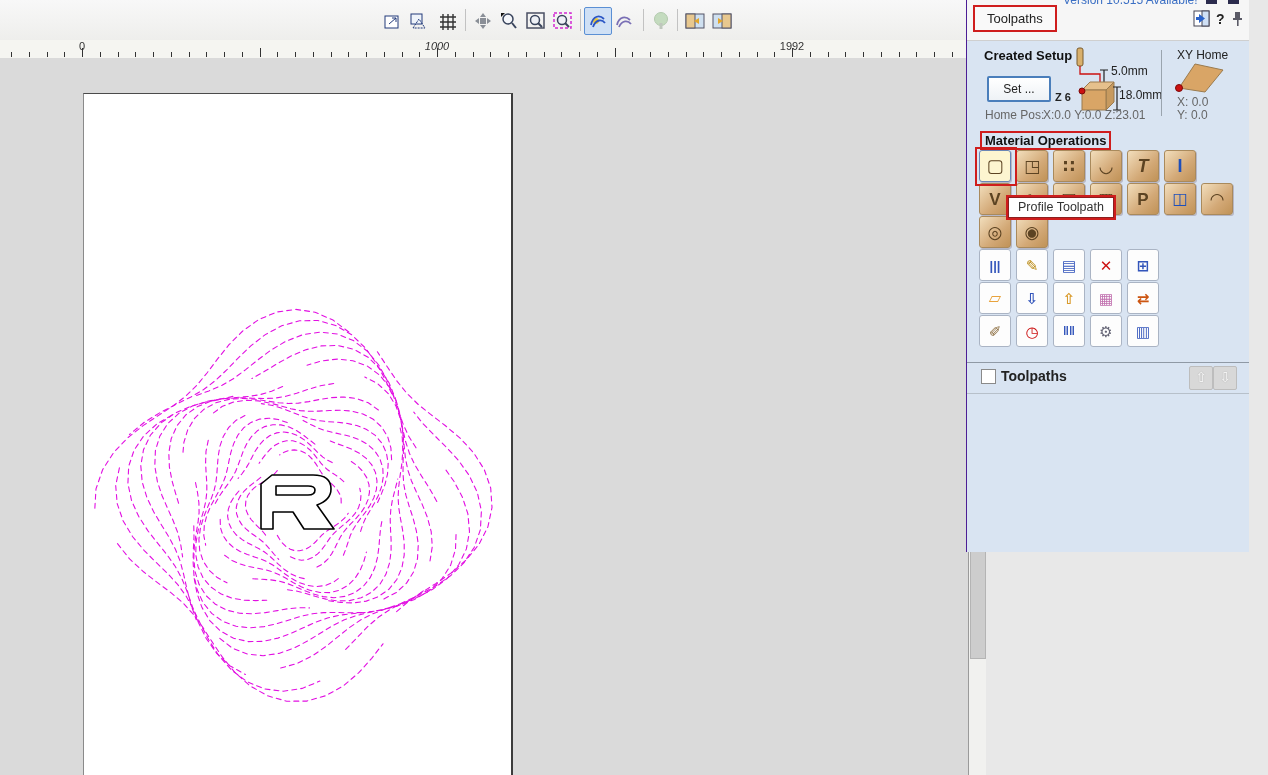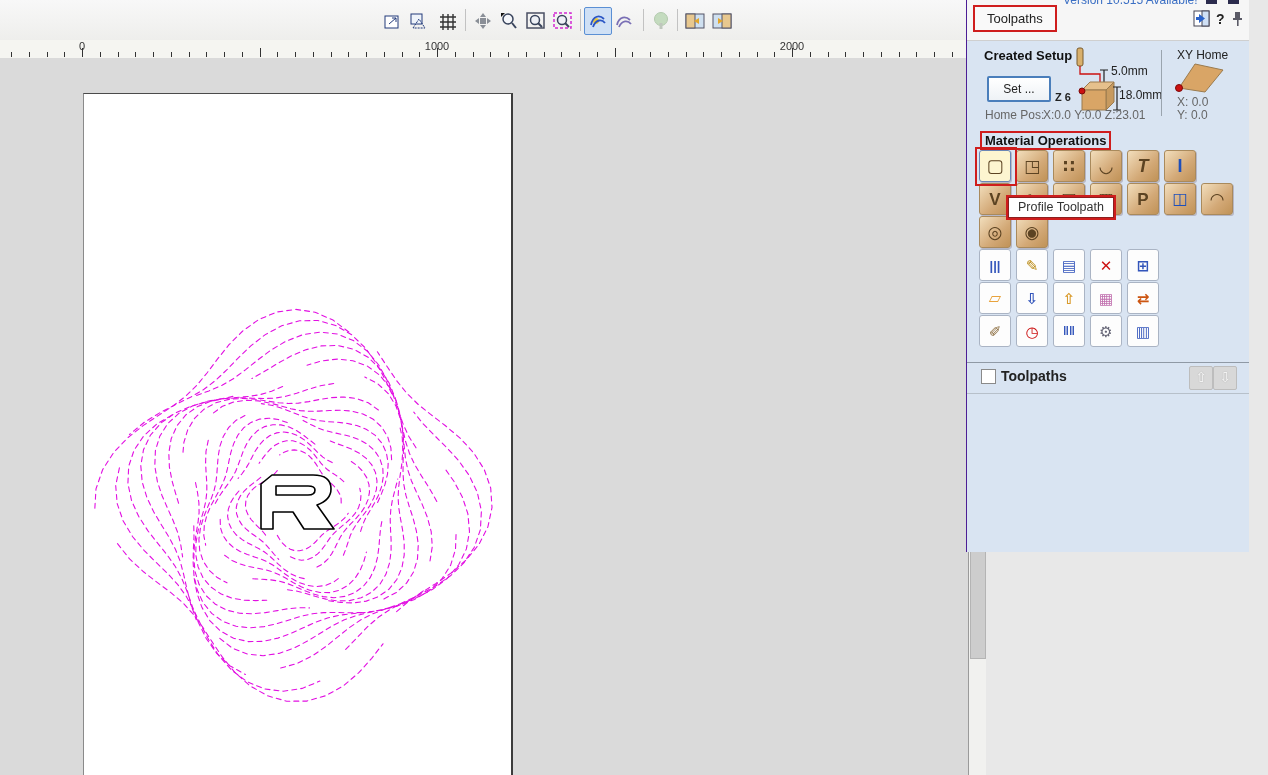--- a/index.html
+++ b/index.html
@@ -212,22 +212,22 @@
       <div class="tick" style="left: 827.5px;"></div>
       <div class="tick" style="left: 845.25px;"></div>
       <div class="tick" style="left: 863px;"></div>
       <div class="tick" style="left: 880.75px;"></div>
       <div class="tick" style="left: 898.5px;"></div>
       <div class="tick" style="left: 916.25px;"></div>
       <div class="tick" style="left: 934px;"></div>
       <div class="tick" style="left: 951.75px;"></div>
     </div>
   <span class="rlabel" style="left: 82px;">0</span>
-  <span class="rlabel" style="left: 437px;">1000</span>
-  <span class="rlabel" style="left: 792px;">2000</span>
+  <span class="rlabel" style="left: 437px; font-style: italic;">1000</span>
+  <span class="rlabel" style="left: 792px;">1992</span>
 </div>
 
 <div id="canvas" class="abs">
   <div id="page"></div>
   <svg id="design-svg" viewBox="0 0 968 717">
       <path d="M117.5,485.7 L129.6,500.9 L143.5,513.8 L157.8,524.9 L171.2,534.9 L183.0,544.9 L193.2,556.1 L202.5,568.9 L211.8,583.4 L222.2,598.9 L234.8,614.3 L250.0,627.8 L267.5,637.8 L286.7,643.2 L306.6,643.1 L325.8,637.7 L343.3,627.9 L358.6,614.9 L371.7,600.3 L383.0,585.8" class="rose" style="stroke: rgb(226, 16, 226);"></path>
       <path d="M348.8,274.0 L333.0,262.1 L315.1,254.2 L295.9,251.4 L276.8,254.0 L258.7,261.6 L242.7,273.0 L229.0,286.7 L217.4,301.2 L207.0,315.0 L196.8,327.4 L185.8,338.1 L173.3,347.7 L159.0,357.1 L143.4,367.4 L127.8,379.7 L113.7,394.5 L102.6,411.7 L96.0,430.9 L94.8,451.0" class="rose" style="stroke: rgb(226, 16, 226);"></path>
       <path d="M396.6,553.6 L408.0,543.8 L421.0,534.9 L435.7,525.6 L451.2,514.9 L466.2,502.0 L478.9,486.5 L487.9,468.8 L492.0,449.5 L490.7,430.0 L484.2,411.4 L473.5,394.6 L460.1,380.1 L445.5,367.8 L431.3,356.9 L418.4,346.6 L407.2,335.7 L397.2,323.4 L387.6,309.3 L377.4,293.8" class="rose" style="stroke: rgb(226, 16, 226);"></path>
       <path d="M119.4,409.9 L115.7,427.6 L117.2,445.7 L123.2,463.0 L132.7,478.8 L144.3,492.6 L156.4,504.7 L167.8,515.7 L177.8,526.6 L186.2,538.3 L193.4,551.4 L200.6,566.2 L208.8,582.0 L219.0,597.9 L231.7,612.3 L247.1,623.7 L264.7,631.0 L283.4,633.2 L302.2,630.4 L319.9,623.1" class="rose" style="stroke: rgb(226, 16, 226);"></path>
       <path d="M391.8,335.7 L384.7,320.7 L376.1,305.0 L365.2,289.8 L351.7,276.8 L335.6,267.4 L317.9,262.5 L299.6,262.8 L281.7,267.8 L265.3,276.6 L250.8,287.9 L238.1,300.1 L226.7,311.9 L215.6,322.4 L204.0,331.3 L191.0,338.9 L176.4,346.2 L160.6,354.3 L144.5,364.1 L129.5,376.5" class="rose" style="stroke: rgb(226, 16, 226);"></path>

